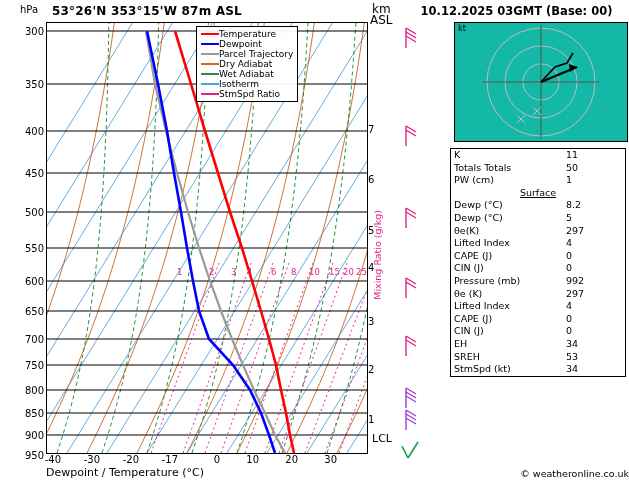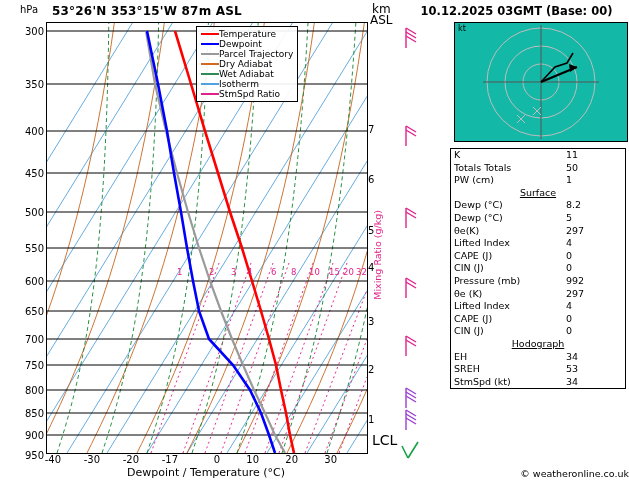--- a/index.html
+++ b/index.html
@@ -19,35 +19,35 @@
   #hpa-label{position:absolute;left:20px;top:4px;font-size:10px;}
   #station-title{position:absolute;left:52px;top:4px;font-size:12px;font-weight:bold;letter-spacing:.2px;}
   #km-label{position:absolute;left:370px;top:4px;font-size:12px;text-align:center;line-height:11px;}
 
   .plotbox{position:absolute;left:46px;top:22px;width:320px;height:430px;border:1px solid #000;overflow:hidden;background:#fff;}
 
   .plabel{position:absolute;left:16px;width:28px;text-align:right;font-size:10px;}
   .tlabel{position:absolute;font-size:10px;text-align:right;width:30px;}
   .kmlabel{position:absolute;left:368px;font-size:10px;}
 
-  #xaxis-title{position:absolute;left:46px;top:466px;width:320px;text-align:center;font-size:11px;}
+  #xaxis-title{position:absolute;left:46px;top:466px;width:320px;text-align:left;font-size:11px;}
 
   
   #legend{position:absolute;left:196px;top:26px;background:rgba(255,255,255,.92);border:1px solid #000;padding:2px 4px;line-height:10.5px;}
   #legend .row{display:flex;align-items:center;height:10px;}
   #legend .sw{width:18px;height:2px;display:inline-block;}
   #legend .lbl{font-size:9px;white-space:nowrap;}
 
   
   #mix-axis{position:absolute;left:372px;top:210px;font-size:9.5px;color:#e0218a;
     writing-mode:vertical-rl;transform:rotate(180deg);white-space:nowrap;}
 
   .mixnum{position:absolute;font-size:8.5px;color:#e0218a;}
 
-  #lcl{position:absolute;left:372px;top:432px;font-size:14px;}
+  #lcl{position:absolute;left:372px;top:432px;font-size:11px;}
 
   
   .barb{position:absolute;left:398px;}
 
   
   #right{position:absolute;left:404px;top:0;width:225px;height:486px;}
   #date-title{position:absolute;left:0;top:4px;width:225px;text-align:center;font-size:11.5px;font-weight:bold;}
   #hodo-box{position:absolute;left:50px;top:22px;width:172px;height:118px;border:1px solid #000;background:#14b8a6;}
   #hodo-kt{position:absolute;left:3px;top:1px;font-size:8px;}
 
@@ -177,21 +177,21 @@
       
       <div class="mixnum" style="left:130px;top:244px">1</div>
       <div class="mixnum" style="left:162px;top:244px">2</div>
       <div class="mixnum" style="left:184px;top:244px">3</div>
       <div class="mixnum" style="left:200px;top:244px">4</div>
       <div class="mixnum" style="left:224px;top:244px">6</div>
       <div class="mixnum" style="left:244px;top:244px">8</div>
       <div class="mixnum" style="left:262px;top:244px">10</div>
       <div class="mixnum" style="left:282px;top:244px">15</div>
       <div class="mixnum" style="left:296px;top:244px">20</div>
-      <div class="mixnum" style="left:309px;top:244px">32</div>
+      <div class="mixnum" style="left:309px;top:244px">25</div>
     </div>
 
     <div id="legend">
       <div class="row">
         <span class="sw" style="background:#ff0000"></span>
         <span class="lbl">Temperature</span>
       </div>
       <div class="row">
         <span class="sw" style="background:#0000ff"></span>
         <span class="lbl">Dewpoint</span>
@@ -360,23 +360,20 @@
         </tr>
         <tr>
           <td>CAPE (J)</td>
           <td class="v">0</td>
         </tr>
         <tr>
           <td>CIN (J)</td>
           <td class="v">0</td>
         </tr>
         <tr>
-          <td class="hdr" colspan="2">Hodograph</td>
-        </tr>
-        <tr>
           <td>EH</td>
           <td class="v">34</td>
         </tr>
         <tr>
           <td>SREH</td>
           <td class="v">53</td>
         </tr>
         <tr>
           <td>StmSpd (kt)</td>
           <td class="v">34</td>

